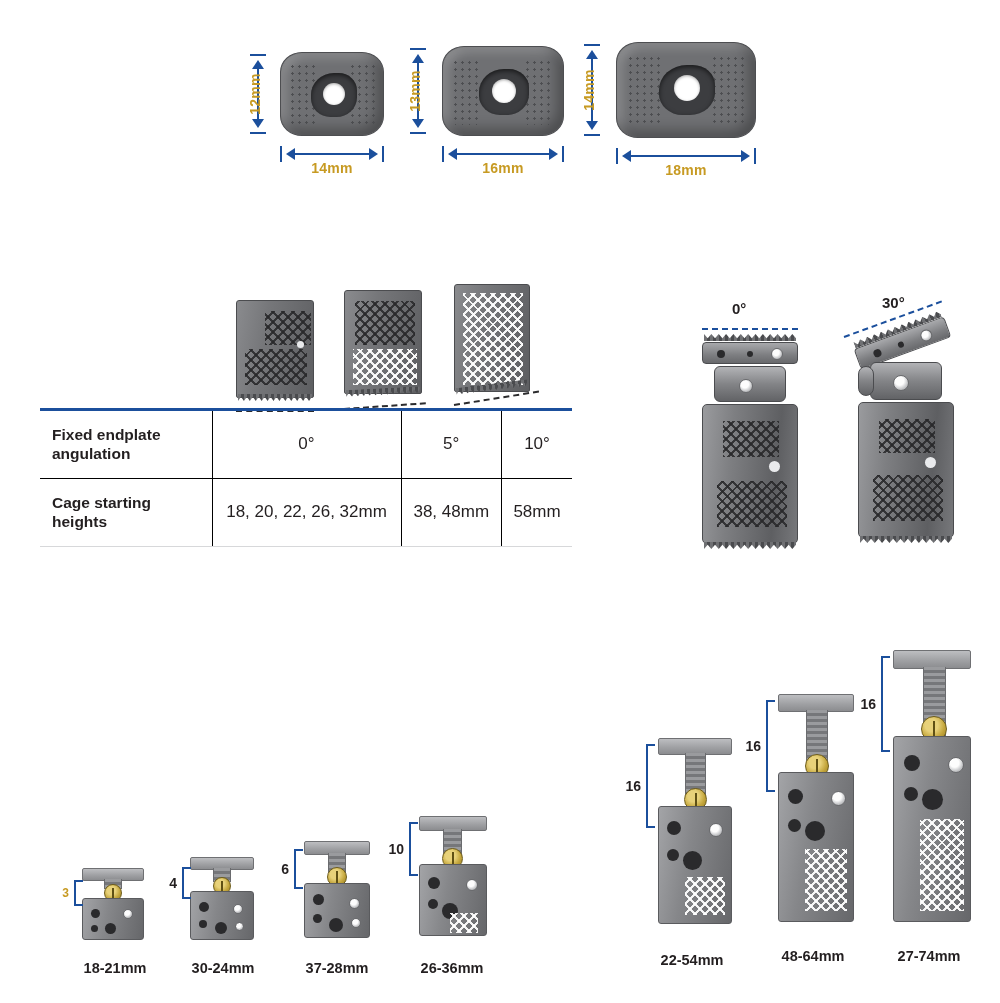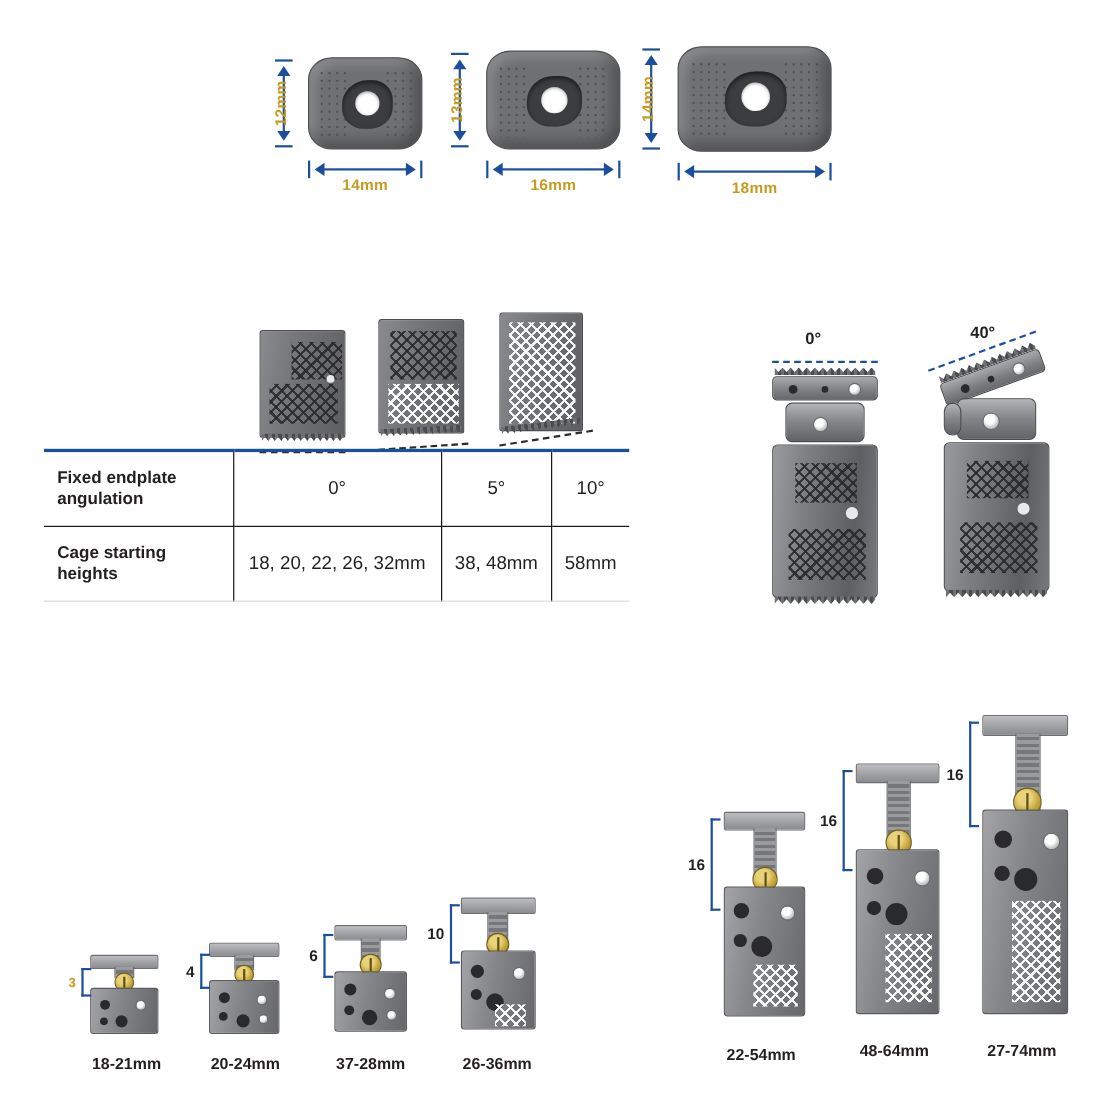--- a/index.html
+++ b/index.html
@@ -388,21 +388,21 @@
 
       <div class="dev-body" style="left:22px;top:104px;width:96px;height:140px;overflow:hidden;">
         <div class="mesh" style="left:20px;top:16px;width:56px;height:36px;"></div>
         <div class="darkhole" style="left:66px;top:56px;width:11px;height:11px;background:#e9eaec;"></div>
         <div class="mesh" style="left:14px;top:76px;width:70px;height:46px;"></div>
       </div>
       <div class="teeth" style="left:24px;top:242px;width:92px;"></div>
     </div>
 
     <div class="abs" style="left:170px;top:0px;width:150px;height:280px;">
-      <div class="angle-label" style="left:52px;top:4px;">40°</div>
+      <div class="angle-label" style="left:52px;top:4px;">30°</div>
       <div class="blue-dash" style="left:14px;top:46px;width:104px;transform:rotate(-20deg);transform-origin:left center;"></div>
 
       <div class="abs" style="left:28px;top:44px;width:100px;height:30px;transform:rotate(-20deg);transform-origin:18px 24px;">
         <div class="dev-head" style="left:0;top:8px;width:96px;height:22px;">
           <div class="darkhole" style="left:16px;top:7px;width:8px;height:8px;"></div>
           <div class="darkhole" style="left:42px;top:8px;width:6px;height:6px;"></div>
           <div class="screwhole" style="left:66px;top:5px;width:12px;height:12px;"></div>
         </div>
         <div class="teeth" style="left:2px;top:1px;width:92px;transform:scaleY(-1);"></div>
       </div>
@@ -452,21 +452,21 @@
         <div class="darkhole" style="left:24px;top:30px;width:12px;height:12px;"></div>
         <div class="screwhole" style="left:42px;top:12px;width:10px;height:10px;"></div>
         <div class="screwhole" style="left:44px;top:30px;width:9px;height:9px;"></div>
       </div>
       <div class="brk" style="left:14px;top:32px;width:9px;height:32px;">
         <div class="v"></div>
           <div class="h t"></div>
           <div class="h b"></div>
         <div class="n">4</div>
       </div>
-      <div class="ser-label" style="left:0;top:125px;width:110px;">20-24mm</div>
+      <div class="ser-label" style="left:0;top:125px;width:110px;">30-24mm</div>
     </div>
 
     <div class="series-item" style="left:280px;top:195px;width:114px;height:185px;">
       <div class="ser-plate" style="left:24px;top:26px;width:66px;height:14px;"></div>
       <div class="ser-screw" style="left:48px;top:38px;width:18px;height:20px;"></div>
       <div class="gold-screw" style="left:47px;top:52px;width:20px;height:20px;"></div>
       <div class="ser-base" style="left:24px;top:68px;width:66px;height:55px;">
         <div class="darkhole" style="left:8px;top:10px;width:11px;height:11px;"></div>
         <div class="darkhole" style="left:8px;top:30px;width:9px;height:9px;"></div>
         <div class="darkhole" style="left:24px;top:34px;width:14px;height:14px;"></div>

